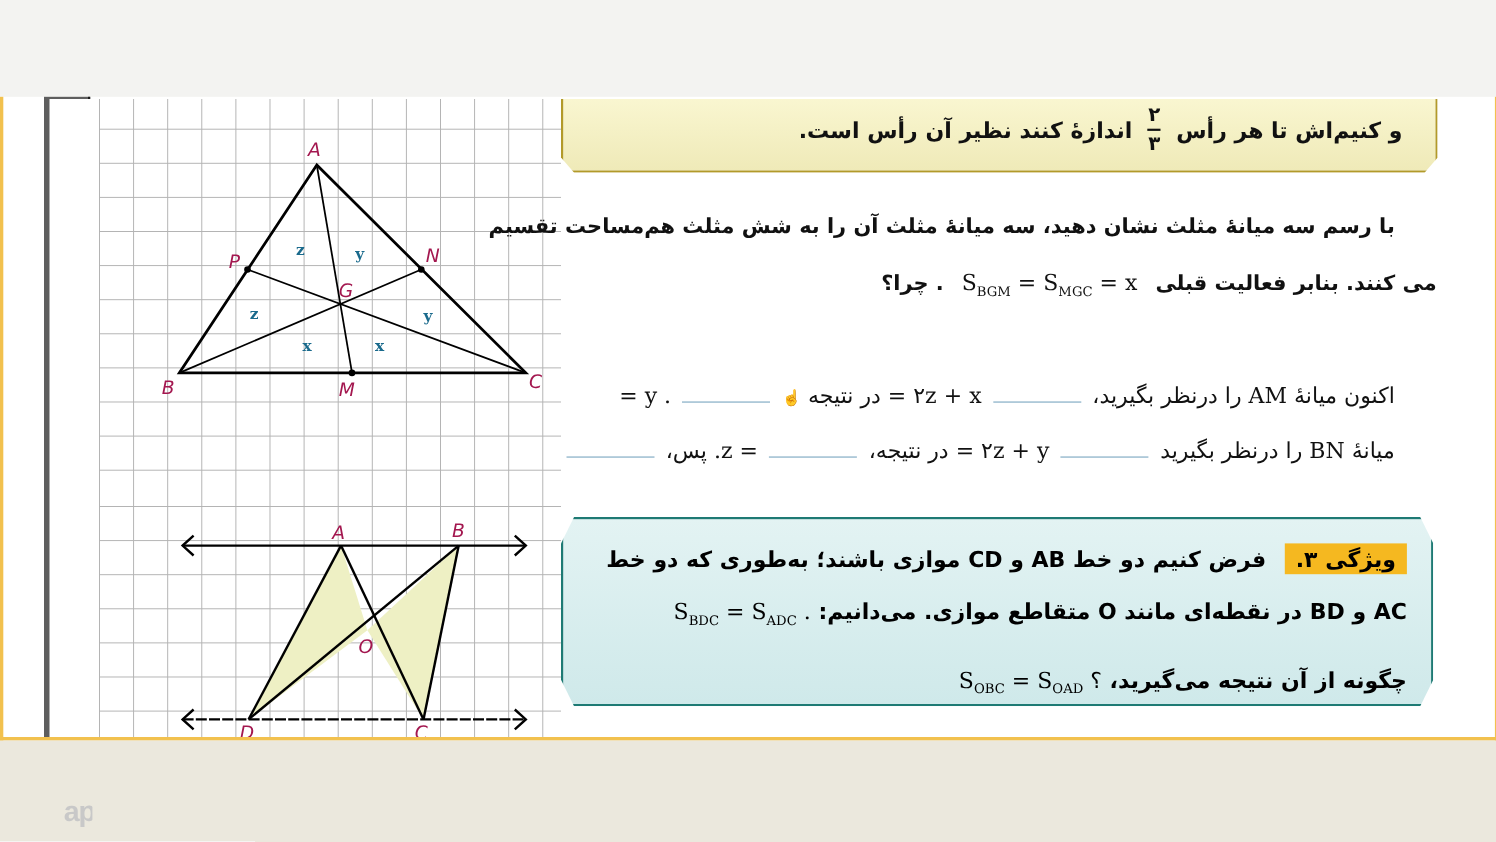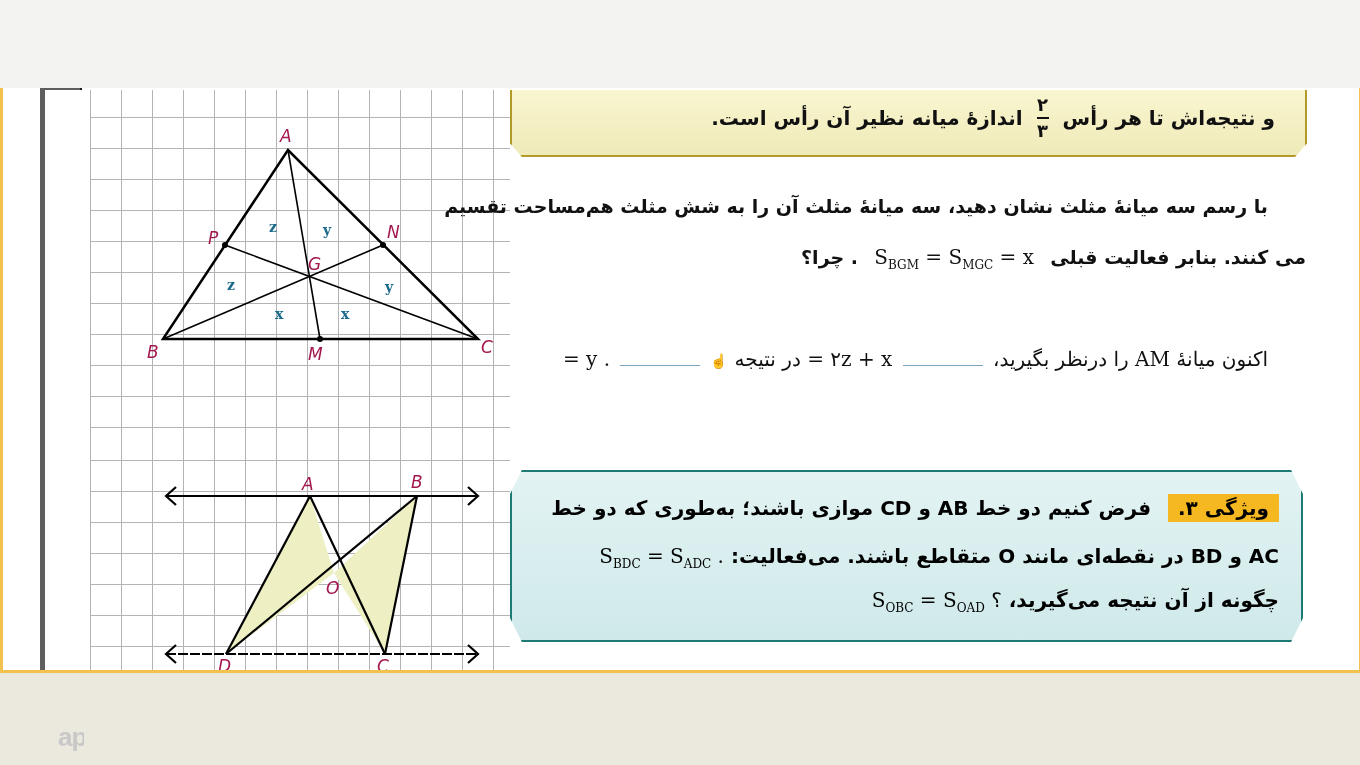--- a/index.html
+++ b/index.html
@@ -144,53 +144,62 @@
       <text class="lbl" x="212" y="40">A</text>
       <text class="lbl" x="321" y="38">B</text>
       <text class="lbl" x="236" y="144">O</text>
       <text class="lbl" x="128" y="222">D</text>
       <text class="lbl" x="287" y="222">C</text>
     </svg>
   </div>
 
   <div class="box-yellow text-col">
     <div class="inner">
-      <span>و نتیجه‌اش تا هر رأس</span>
+      <span>و کنیم‌اش تا هر رأس</span>
       <span class="frac">
         <span>۲</span>
         <span class="bar"></span>
         <span>۳</span>
       </span>
-      <span>اندازهٔ میانه نظیر آن رأس است.</span>
+      <span>اندازهٔ کنند نظیر آن رأس است.</span>
     </div>
   </div>
 
   <div class="para text-col" style="top:155px; right:47px;">
     <span style="font-weight:bold;font-family:'DejaVu Sans',sans-serif;font-size:19px;">می کنند. بنابر فعالیت قبلی</span>
     <span dir="ltr" style="margin:0 10px;"><span>S</span><sub>BGM</sub><span> = S</span><sub>MGC</sub><span> = x</span></span>
     <span style="font-weight:bold;font-family:'DejaVu Sans',sans-serif;font-size:19px;">. چرا؟</span>
   </div>
   <div class="para text-col" style="top:105px; font-family:'DejaVu Sans',sans-serif; font-weight:bold; font-size:19px;">با رسم سه میانهٔ مثلث نشان دهید، سه میانهٔ مثلث آن را به شش مثلث هم‌مساحت تقسیم</div>
   <div class="para text-col" style="top:257px;text-align:center;">
     <span>اکنون میانهٔ AM را درنظر بگیرید،</span>
     <span class="blank"></span>
     <span dir="ltr">= ۲z + x</span>
     <span>در نتیجه</span>
     <span class="cursor-hand">☝</span>
     <span class="blank"></span>
     <span dir="ltr">= y .</span>
   </div>
+  <div class="para text-col" style="top:307px;">
+    <span>میانهٔ BN را درنظر بگیرید</span>
+    <span class="blank"></span>
+    <span dir="ltr">= ۲z + y</span>
+    <span>در نتیجه،</span>
+    <span class="blank"></span>
+    <span>= z. پس،</span>
+    <span class="blank"></span>
+  </div>
 
   <div class="box-teal">
     <div class="teal-line" style="top:24px;">
       <span class="badge">ویژگی ۳.</span>
       <span>فرض کنیم دو خط AB و CD موازی باشند؛ به‌طوری که دو خط</span>
     </div>
     <div class="teal-line" style="top:72px;">
-      <span>AC و BD در نقطه‌ای مانند O متقاطع باشند. می‌فعالیت:</span>
+      <span>AC و BD در نقطه‌ای مانند O متقاطع موازی. می‌دانیم:</span>
       <span dir="ltr" class="ser"><span>S</span><sub>BDC</sub><span> = S</span><sub>ADC</sub><span> .</span></span>
     </div>
-    <div class="teal-line" style="top:116px;">
+    <div class="teal-line" style="top:134px;">
       <span>چگونه از آن نتیجه می‌گیرید،</span>
       <span dir="ltr" class="ser"><span>S</span><sub>OBC</sub><span> = S</span><sub>OAD</sub><span> ؟</span></span>
     </div>
   </div>
 </div>
 
 </body></html>

